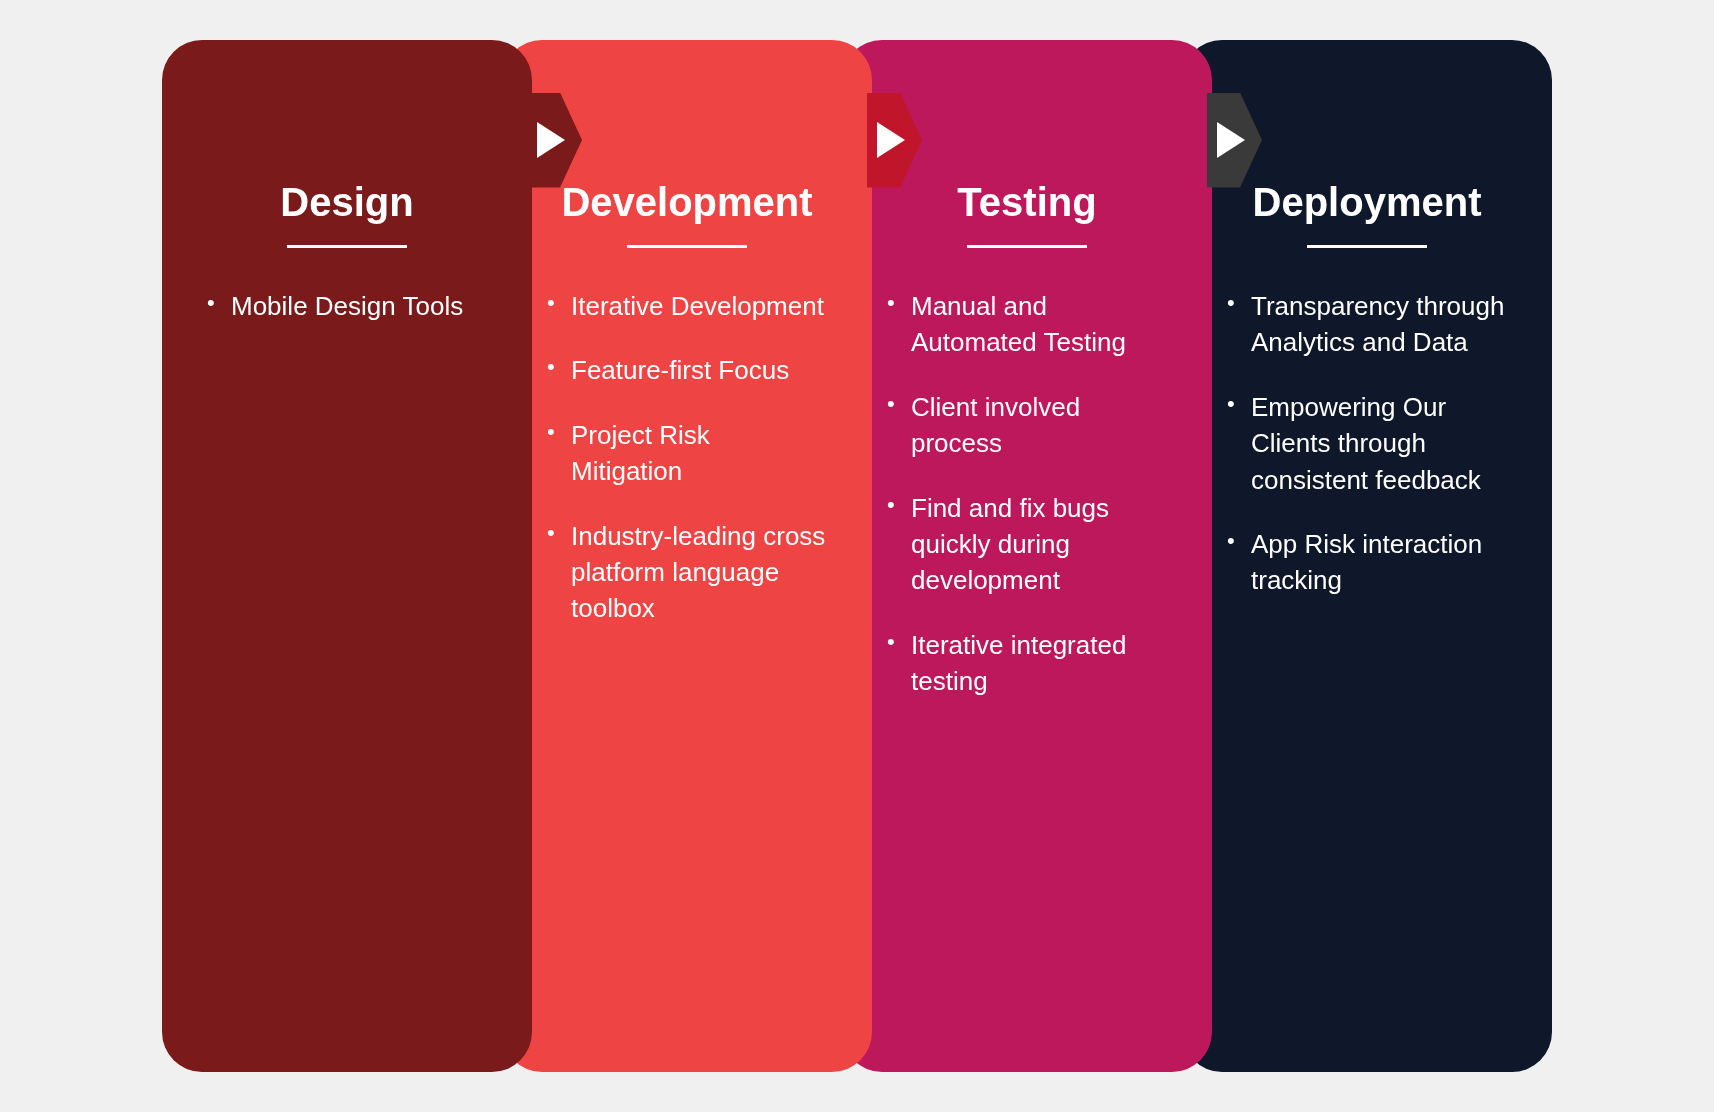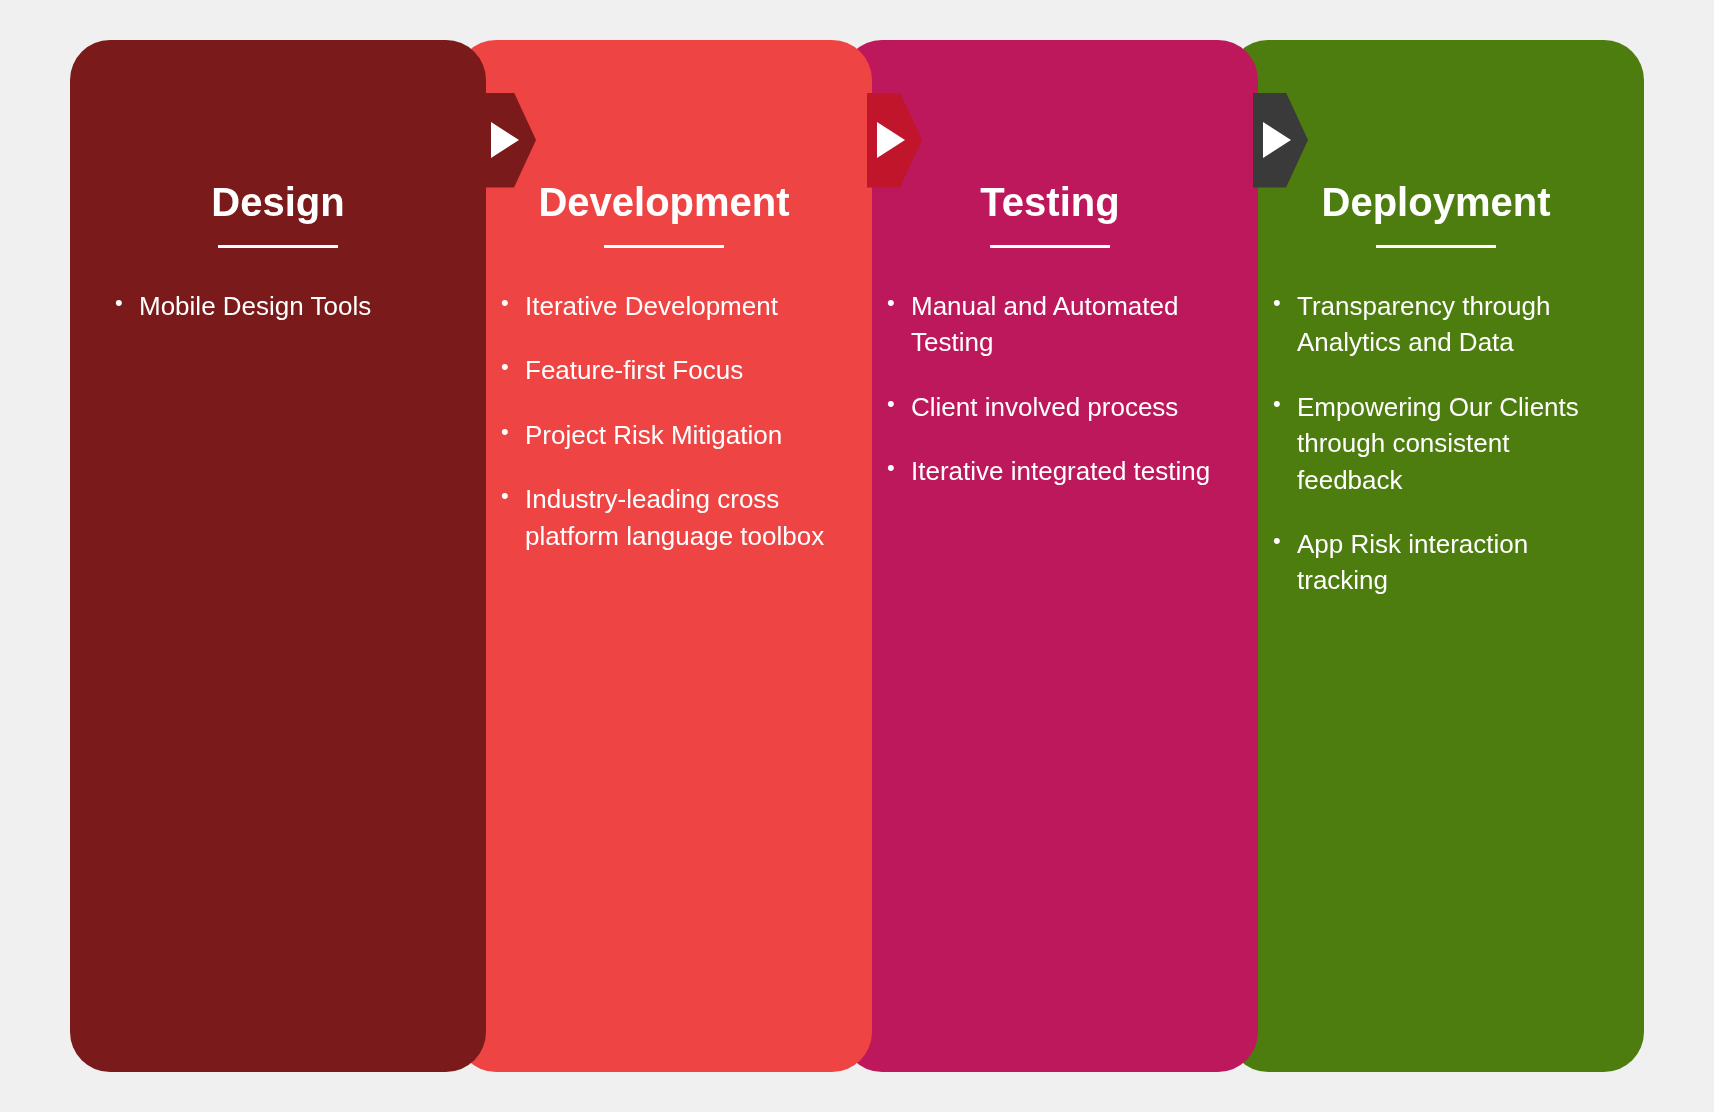--- a/index.html
+++ b/index.html
@@ -35,32 +35,32 @@
       margin-right: -30px;
     }
 
     .card-wrapper:last-child {
       margin-right: 0;
     }
 
     .card {
       border-radius: 40px;
       padding: 60px 45px 60px 45px;
-      width: 416px;
+      width: 370px;
       min-height: 900px;
       display: flex;
       flex-direction: column;
       position: relative;
       z-index: 4;
     }
 
     .card-wrapper:nth-child(1) .card { background: #7a1a1a; z-index: 4; }
     .card-wrapper:nth-child(2) .card { background: #ef4444; z-index: 3; }
     .card-wrapper:nth-child(3) .card { background: #be185d; z-index: 2; }
-    .card-wrapper:nth-child(4) .card { background: #4d7c0f; z-index: 1; }
+    .card-wrapper:nth-child(4) .card { background: #0f172a; z-index: 1; }
 
     .card-title {
       font-size: 40px;
       font-weight: 800;
       color: white;
       text-align: center;
       margin-top: 80px;
       margin-bottom: 20px;
     }
 
@@ -166,20 +166,21 @@
         </div>
       </div>
     </div>
     <div class="card-wrapper">
       <div class="card">
         <div class="card-title">Testing</div>
         <div class="card-divider"></div>
         <ul class="card-list">
           <li>Manual and Automated Testing</li>
           <li>Client involved process</li>
+          <li>Find and fix bugs quickly during development</li>
           <li>Iterative integrated testing</li>
         </ul>
         <div class="arrow-shape">
           <div class="arrow-shape-bg" style="background: rgb(58, 58, 58);">
             <div class="play-triangle"></div>
           </div>
         </div>
       </div>
     </div>
     <div class="card-wrapper">

